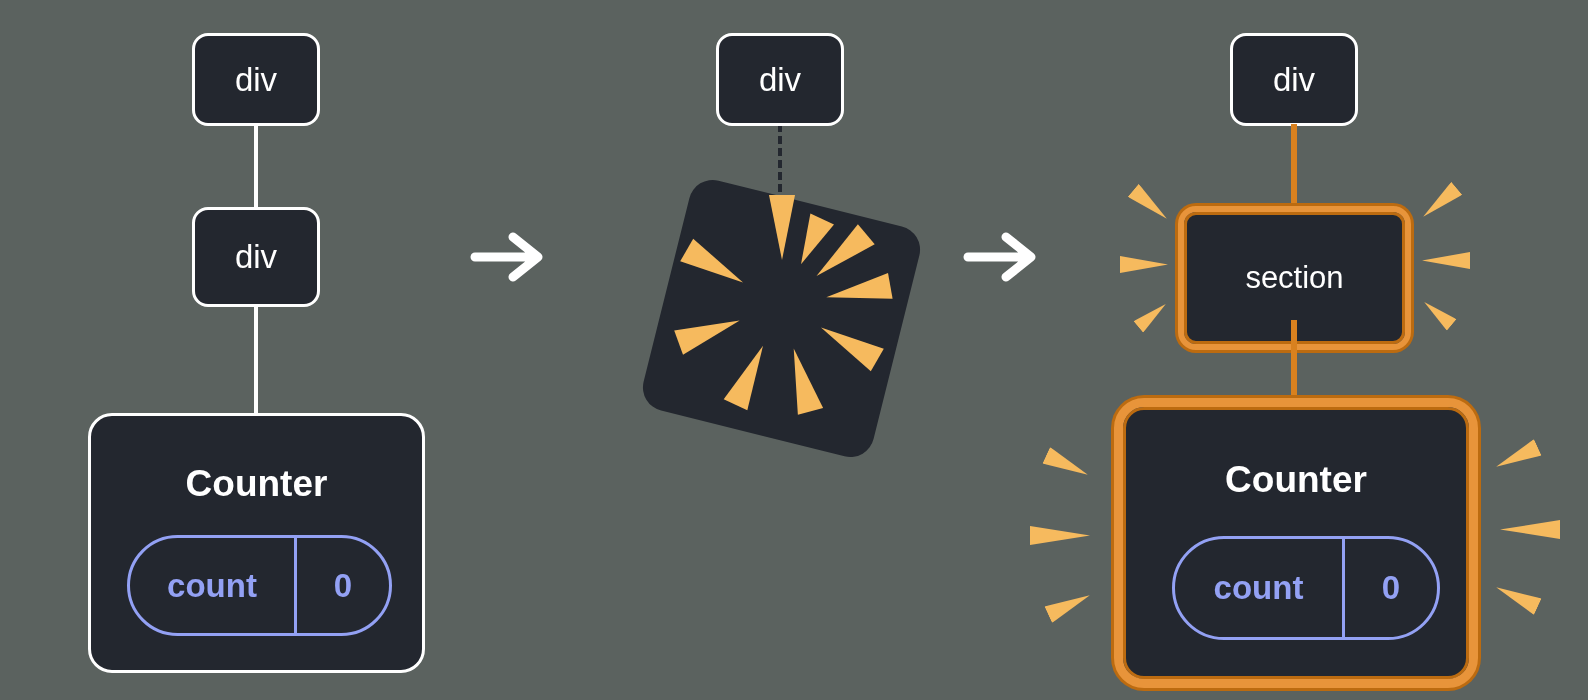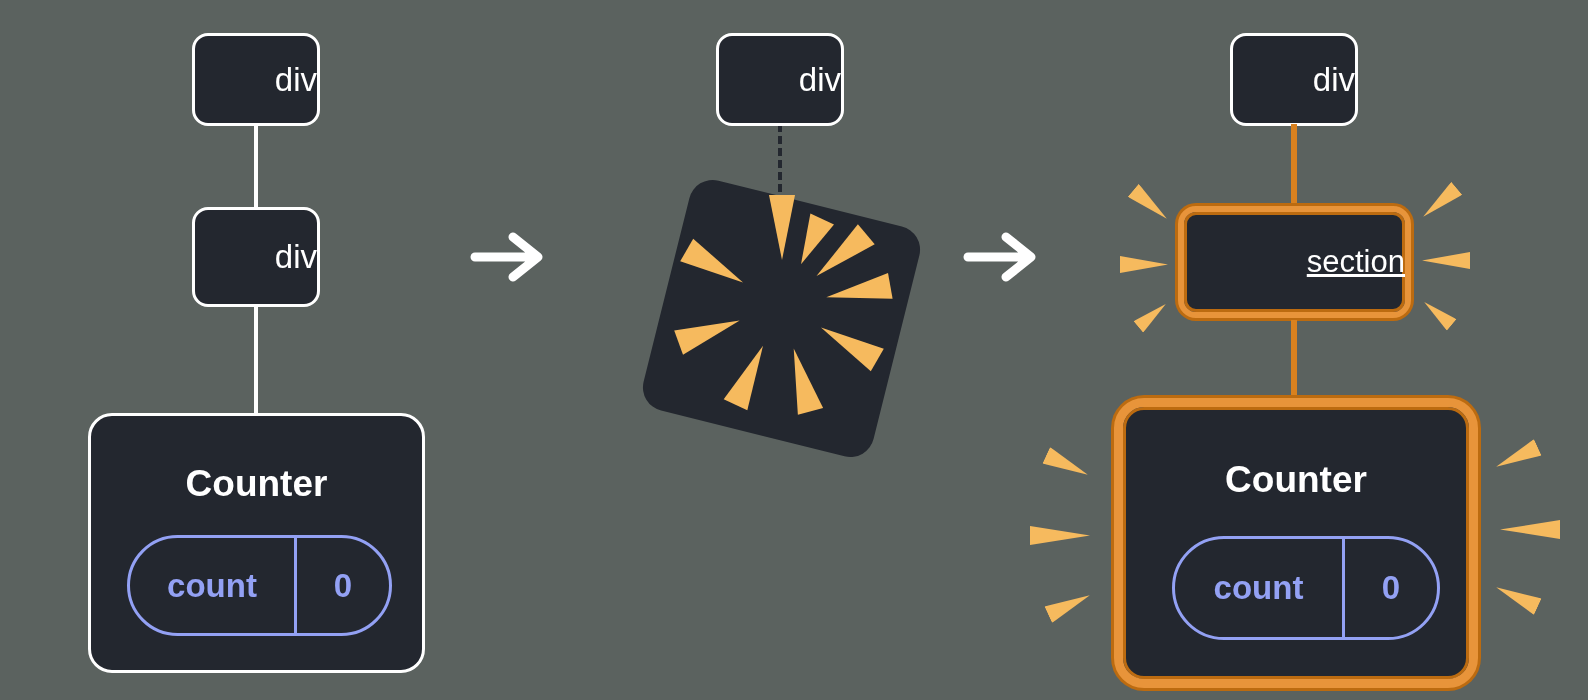--- a/index.html
+++ b/index.html
@@ -10,28 +10,28 @@
     height: 700px;
     background: var(--background, #5B625F);
     font-family: "Liberation Sans", "DejaVu Sans", sans-serif;
     overflow: hidden;
   }
   .layer { position: absolute; inset: 0; }
 
   
   .node {
     position: absolute;
-    display: flex; align-items: center; justify-content: flex-end;
+    display: flex; align-items: center; justify-content: center;
     background: var(--node-fill, #23272F);
     border: 3px solid var(--node-border, #FFFFFF);
     color: var(--text-white, #FFFFFF);
     border-radius: 16px;
   }
   .node-div { width: 128px; height: 93px; font-size: 33px; }
-  .node-section { width: 233px; height: 112px; font-size: 31px; border-radius: 18px; text-decoration: underline; }
+  .node-section { width: 233px; height: 144px; font-size: 31px; border-radius: 18px; }
 
   
   .edge { position: absolute; width: 4px; background: var(--edge-white, #FFFFFF); }
   .edge-dashed { position: absolute; width: 0; border-left: 4px dashed var(--node-fill, #23272F); }
   .edge-orange { position: absolute; width: 6px; background: var(--edge-orange, #D9811F); }
 
   
   .card {
     position: absolute;
     background: var(--node-fill, #23272F);

